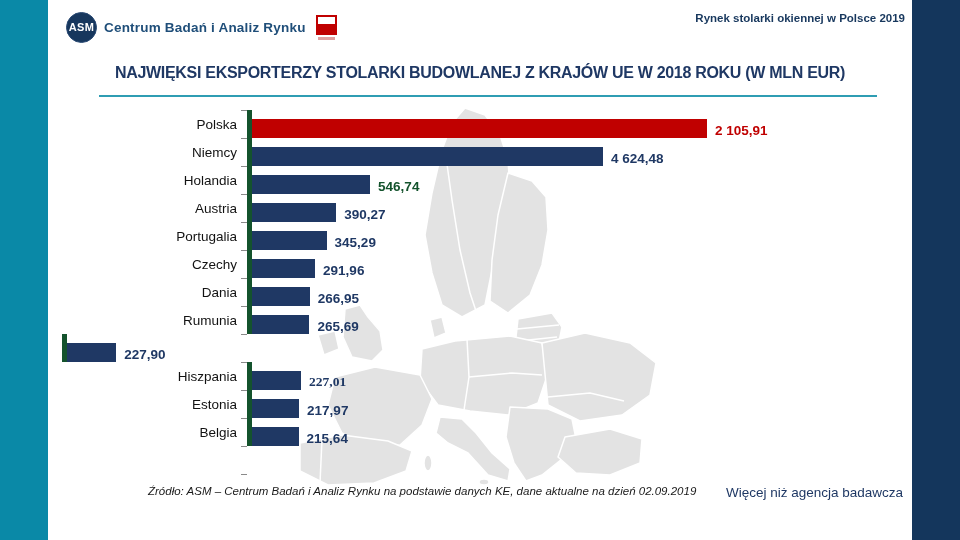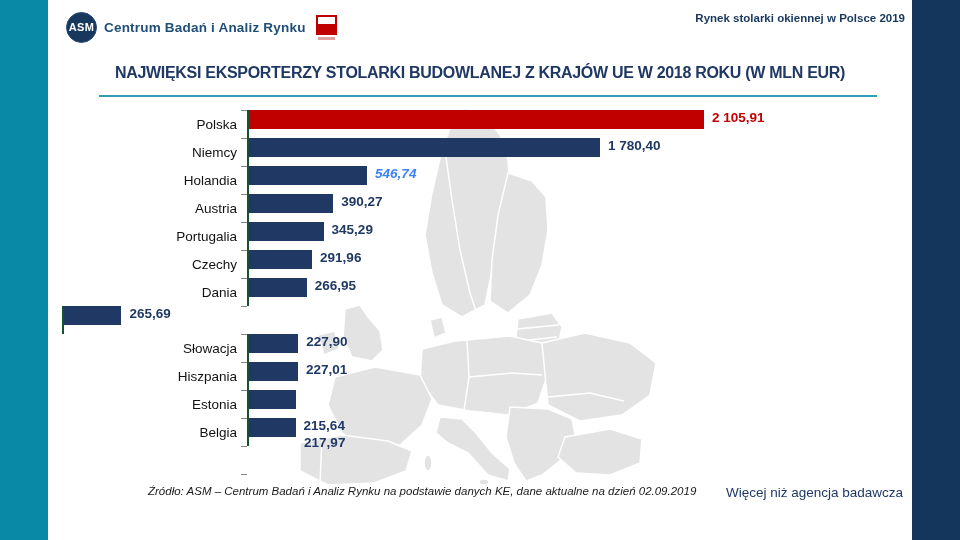--- a/index.html
+++ b/index.html
@@ -30,21 +30,21 @@
 
   
   #europe-map { position:absolute; left:280px; top:105px; width:400px; height:380px; z-index:0; }
   #europe-map path, #europe-map ellipse { fill:#E3E3E3; stroke:#fff; stroke-width:1.5; stroke-linejoin:round; }
   #europe-map polyline { fill:none; stroke:#fff; stroke-width:1.5; }
 
   
   .chart { position:absolute; left:62px; top:110px; width:848px; height:364px; z-index:1; }
   .crow  { display:flex; height:28px; align-items:center; }
   .clabel{ width:185px; text-align:right; padding-right:10px; font-size:13.5px; color:#121212; }
-  .czone { position:relative; display:flex; align-items:flex-start; height:28px; flex:1; border-left:2px solid #14532d; }
+  .czone { position:relative; display:flex; align-items:flex-end; height:28px; flex:1; border-left:5px solid #14532d; }
   .cbar  { height:19px; }
   .cval  { margin-left:8px; font-size:13.5px; font-weight:bold; white-space:nowrap; }
   .ticks { position:absolute; left:179px; top:0; width:6px; height:365px; z-index:2; }
   .tick  { position:absolute; left:0; width:6px; height:1px; background:#8a8a8a; }
 
   .source-note { position:absolute; left:148px; top:485px; font-size:11.5px; font-style:italic; color:#1a1a1a; z-index:2; }
   .tagline { position:absolute; right:57px; top:485px; color:#1F3864; font-size:13.5px; z-index:2; }
 </style>
 </head>
 <body>
@@ -130,28 +130,28 @@
           <div class="clabel">Polska</div>
           <div class="czone">
             <div class="cbar" style="width: 455px; background: rgb(192, 0, 0);"></div>
             <div class="cval" style="color: rgb(192, 0, 0);">2 105,91</div>
           </div>
         </div>
         <div class="crow">
           <div class="clabel">Niemcy</div>
           <div class="czone">
             <div class="cbar" style="width: 351px; background: rgb(31, 56, 100);"></div>
-            <div class="cval" style="color: rgb(31, 56, 100);">1 780,40</div>
+            <div class="cval" style="color: rgb(31, 56, 100);">4 624,48</div>
           </div>
         </div>
         <div class="crow">
           <div class="clabel">Holandia</div>
           <div class="czone">
             <div class="cbar" style="width: 118.1px; background: rgb(31, 56, 100);"></div>
-            <div class="cval" style="color: #3b82f6; font-style: italic;">546,74</div>
+            <div class="cval" style="color: #14532d;">546,74</div>
           </div>
         </div>
         <div class="crow">
           <div class="clabel">Austria</div>
           <div class="czone">
             <div class="cbar" style="width: 84.3px; background: rgb(31, 56, 100);"></div>
             <div class="cval" style="color: rgb(31, 56, 100);">390,27</div>
           </div>
         </div>
         <div class="crow">
@@ -169,37 +169,37 @@
           </div>
         </div>
         <div class="crow">
           <div class="clabel">Dania</div>
           <div class="czone">
             <div class="cbar" style="width: 57.7px; background: rgb(31, 56, 100);"></div>
             <div class="cval" style="color: rgb(31, 56, 100);">266,95</div>
           </div>
         </div>
         <div class="crow">
+          <div class="clabel">Rumunia</div>
           <div class="czone">
             <div class="cbar" style="width: 57.4px; background: rgb(31, 56, 100);"></div>
             <div class="cval" style="color: rgb(31, 56, 100);">265,69</div>
           </div>
         </div>
         <div class="crow">
-          <div class="clabel">Słowacja</div>
           <div class="czone">
             <div class="cbar" style="width: 49.2px; background: rgb(31, 56, 100);"></div>
             <div class="cval" style="color: rgb(31, 56, 100);">227,90</div>
           </div>
         </div>
         <div class="crow">
           <div class="clabel">Hiszpania</div>
           <div class="czone">
             <div class="cbar" style="width: 49px; background: rgb(31, 56, 100);"></div>
-            <div class="cval" style="color: rgb(31, 56, 100);">227,01</div>
+            <div class="cval" style="color: rgb(31, 56, 100); font-family: Liberation Serif, serif;">227,01</div>
           </div>
         </div>
         <div class="crow">
           <div class="clabel">Estonia</div>
           <div class="czone">
             <div class="cbar" style="width: 47.1px; background: rgb(31, 56, 100);"></div>
             <div class="cval" style="color: rgb(31, 56, 100); margin-top: 45px;">217,97</div>
           </div>
         </div>
         <div class="crow">

